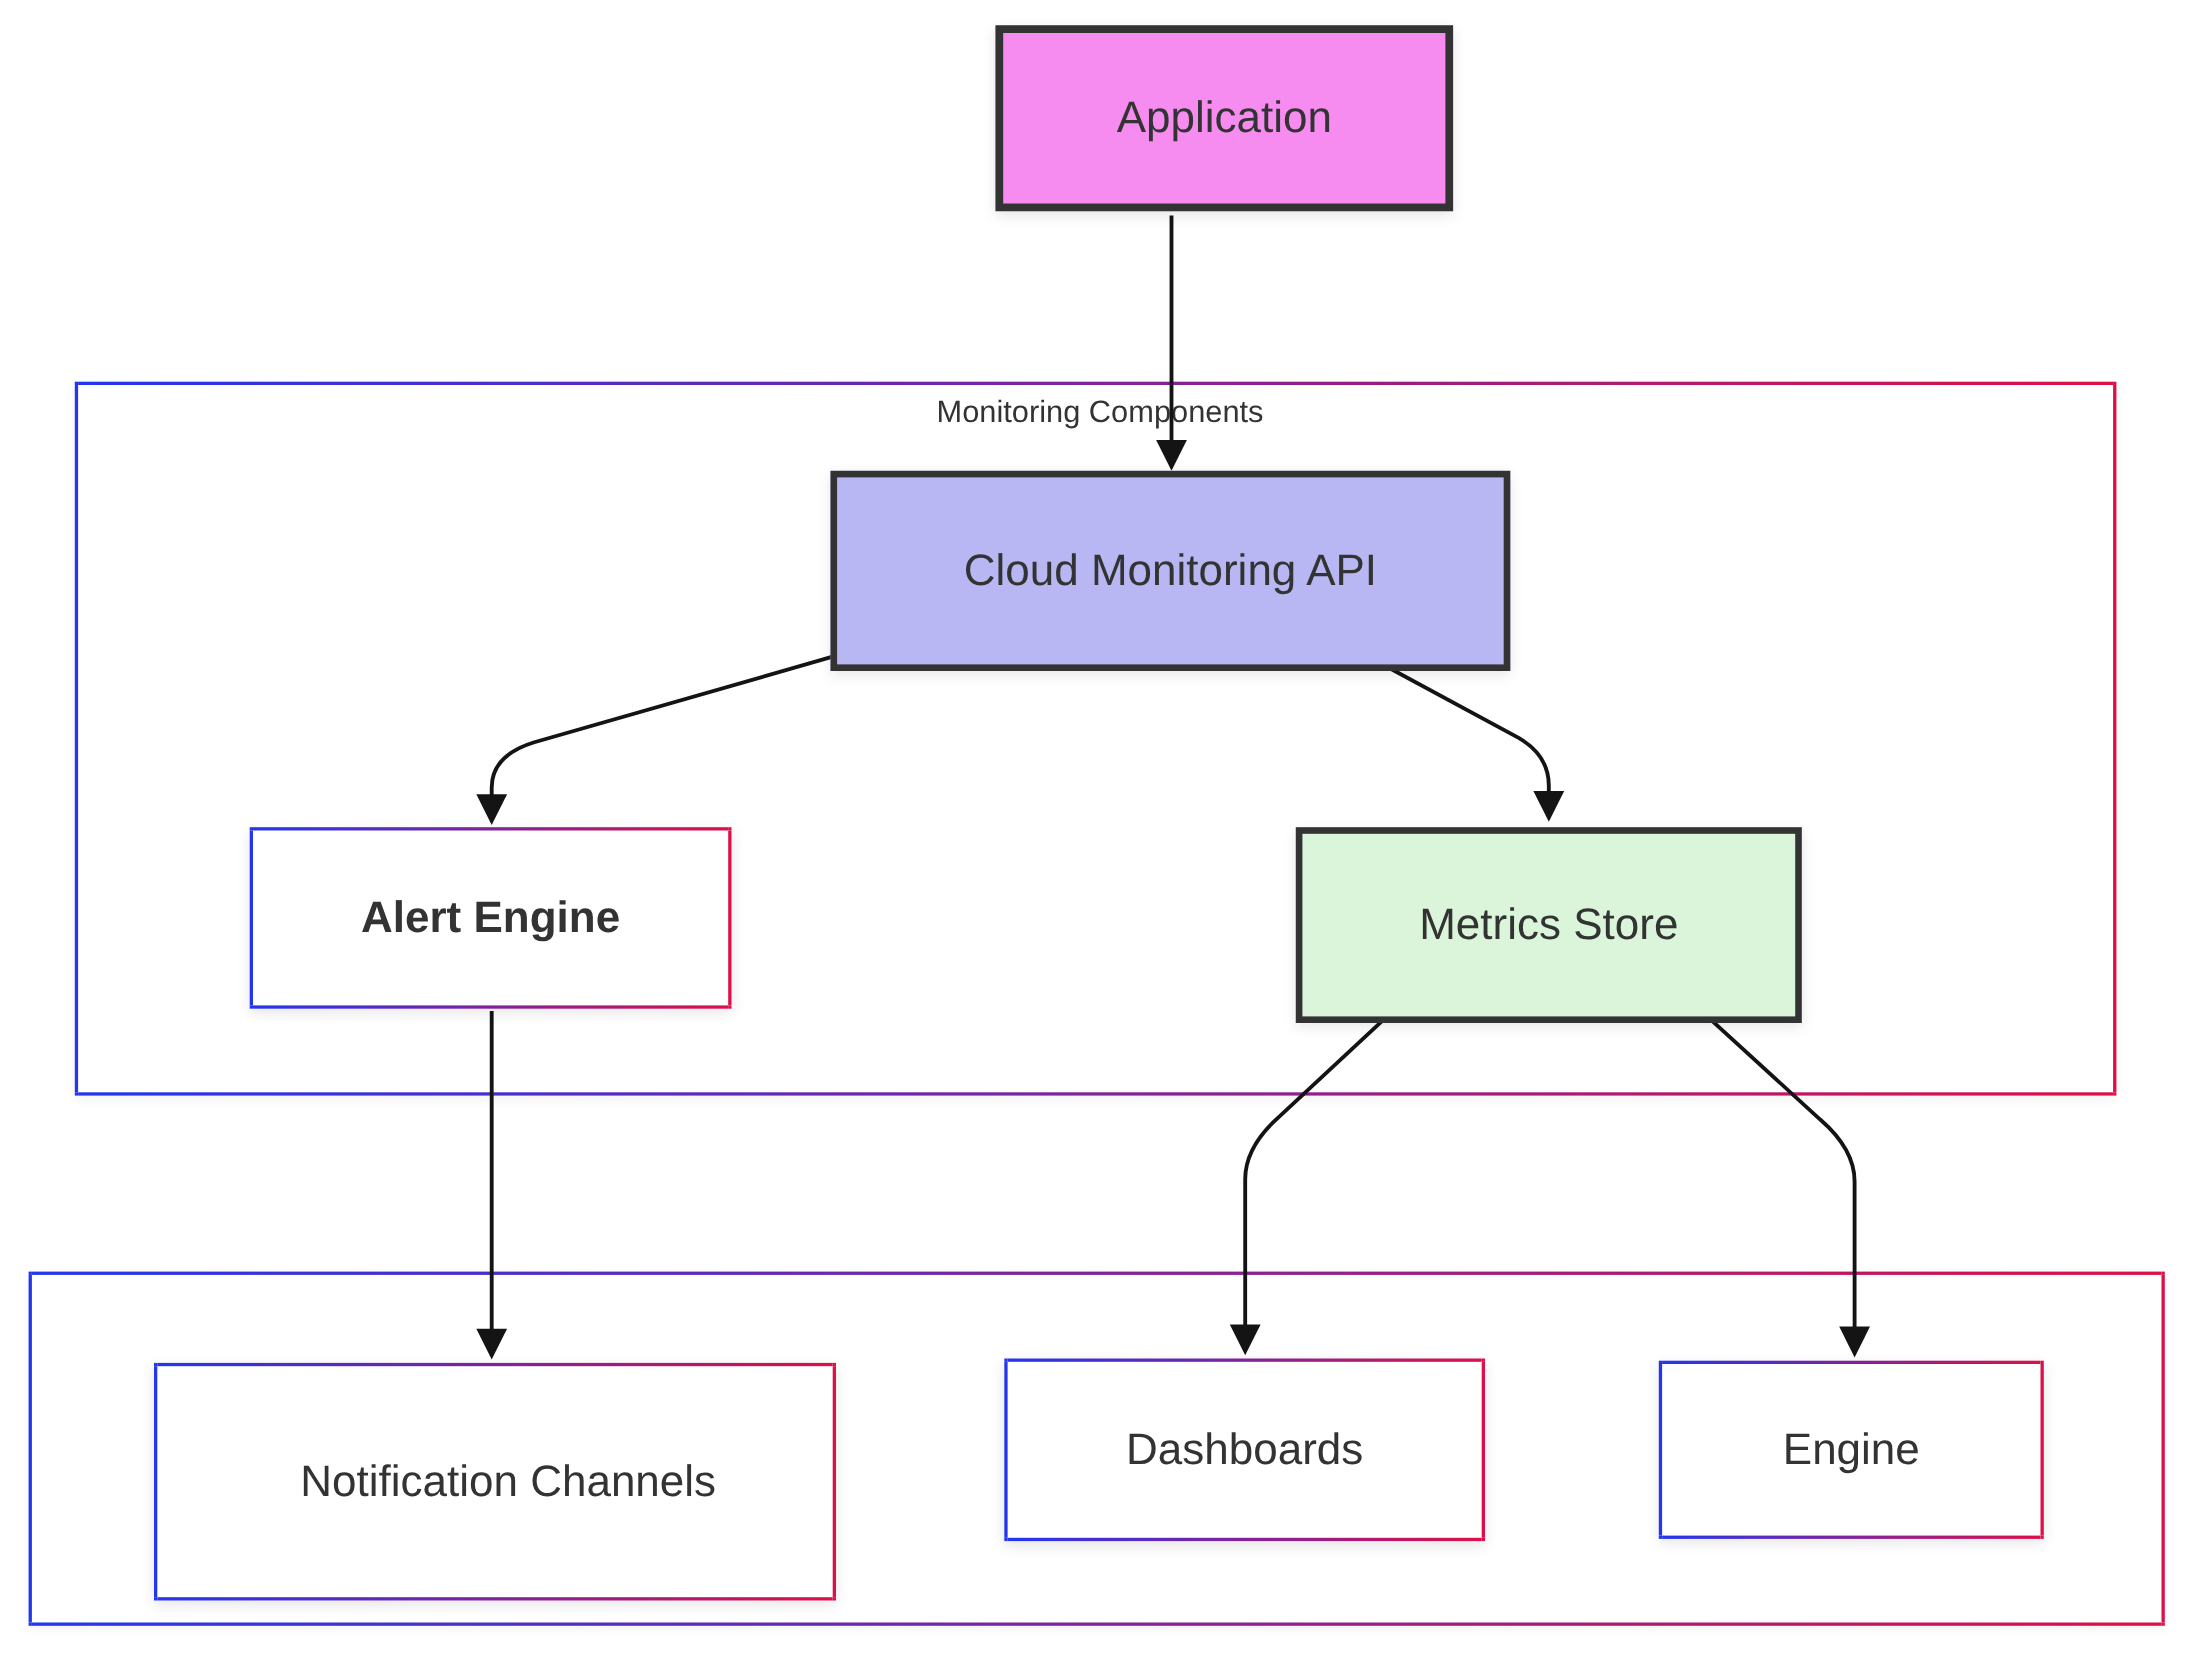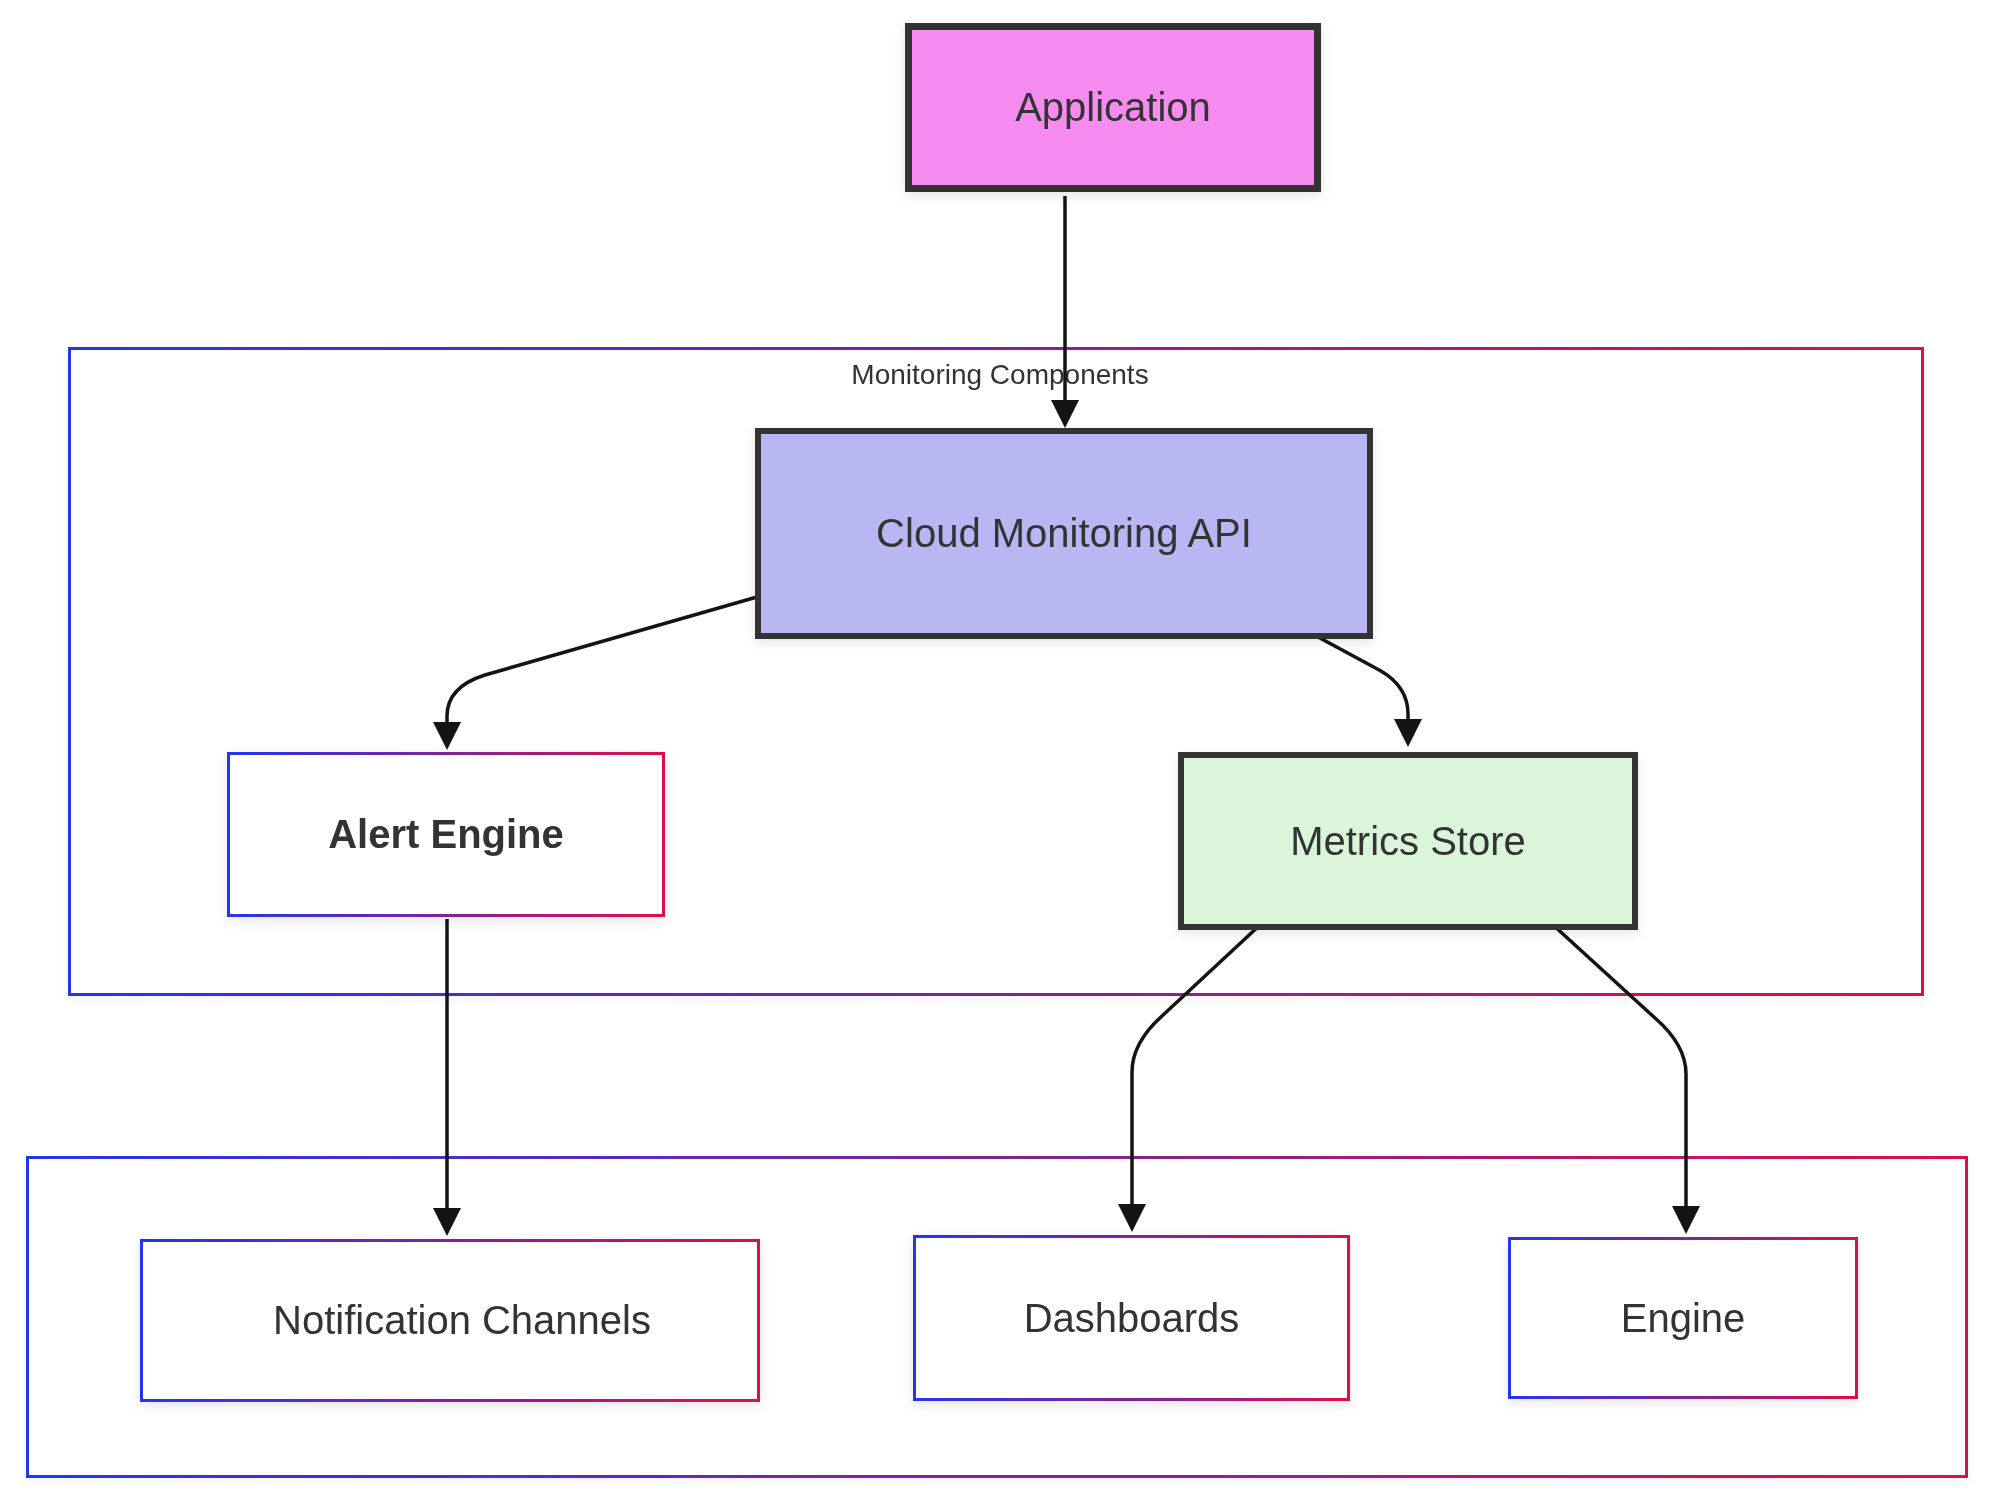--- a/index.html
+++ b/index.html
@@ -63,24 +63,24 @@
     box-shadow: 0 4px 12px rgba(0,0,0,0.10);
     z-index: 4;
   }
   .node.dark-border   { border: 6px solid var(--dark-border); }
   .node.thick-border  { border: 7px solid var(--dark-border); margin-left: 48px; }
   .node.grad-border   {
     border: 3px solid;
     border-image: linear-gradient(90deg, var(--grad-start), var(--grad-end)) 1;
   }
   #n-application  { left: 857px;  top: 23px;   width: 416px; height: 169px; background: var(--app-fill); }
-  #n-cma          { left: 755px;  top: 428px;  width: 618px; height: 211px; background: var(--api-fill); }
+  #n-cma          { left: 755px;  top: 428px;  width: 618px; height: 182px; background: var(--api-fill); }
   #n-alert        { left: 227px;  top: 752px;  width: 438px; height: 165px; font-weight: bold; }
   #n-metrics      { left: 1178px; top: 752px;  width: 460px; height: 178px; background: var(--metrics-fill); }
-  #n-notification { left: 140px;  top: 1239px; width: 620px; height: 163px; padding-left: 24px; }
+  #n-notification { left: 140px;  top: 1239px; width: 620px; height: 216px; padding-left: 24px; }
   #n-dashboards   { left: 913px;  top: 1235px; width: 437px; height: 166px; }
   #n-reports      { left: 1508px; top: 1237px; width: 350px; height: 162px; }
   #c-monitoring   { left: 68px;   top: 347px;  width: 1856px; height: 649px; }
   #c-output       { left: 26px;   top: 1156px; width: 1942px; height: 322px; }
 </style>
 </head>
 <body>
 
 <div class="canvas">
 

